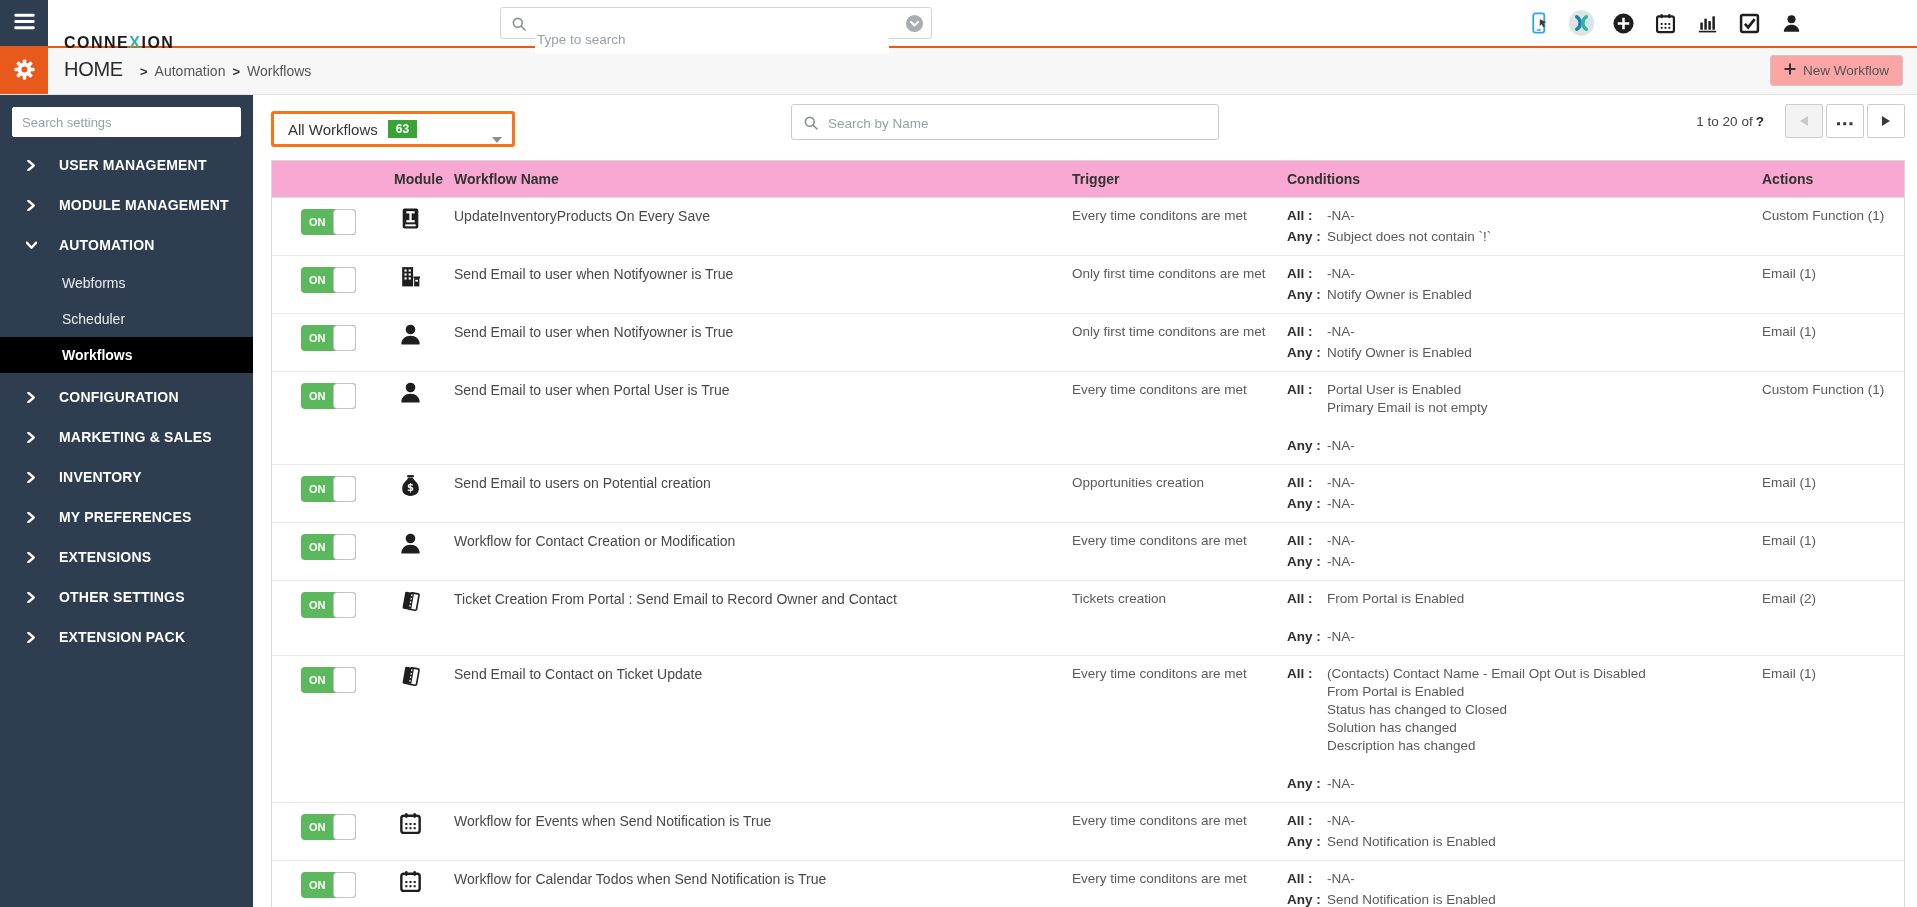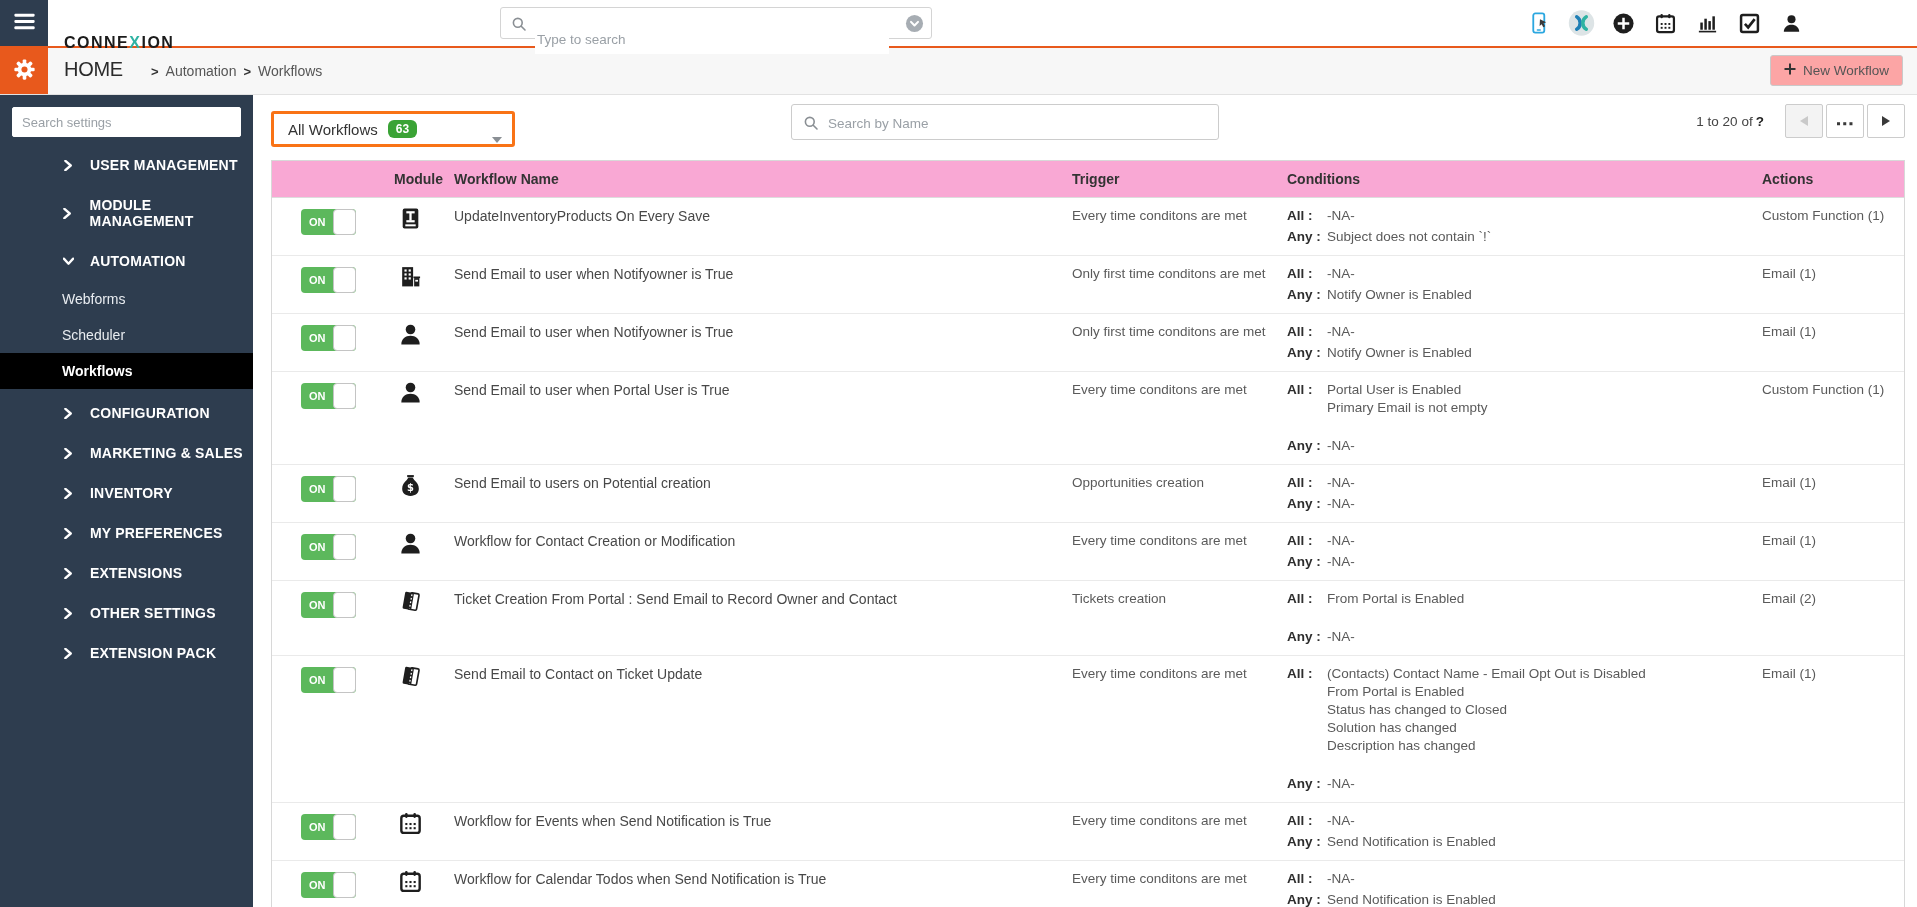--- a/index.html
+++ b/index.html
@@ -15,40 +15,40 @@
   .top-search input::placeholder{color:#9aa0a6;}
   .ts-icon{position:absolute;left:10px;top:8px;}
   .ts-chev{position:absolute;right:7px;top:6px;cursor:pointer;}
   .tb-icons{position:absolute;right:112px;top:0;height:46px;display:flex;align-items:center;gap:15px;}
   .tb-icon{width:27px;height:28px;display:flex;align-items:center;justify-content:center;cursor:pointer;}
 
   
   .crumb-bar{position:absolute;left:0;top:48px;width:100%;height:46px;background:#f7f7f7;border-bottom:1px solid #e2e2e2;z-index:4;}
   .gear-sq{position:absolute;left:0;top:0;width:48px;height:46px;background:#e8591c;display:flex;align-items:center;justify-content:center;cursor:pointer;}
   .home{position:absolute;left:64px;top:10px;font-size:20px;font-weight:400;color:#2b2b2b;letter-spacing:-0.3px;cursor:pointer;}
-  #breadcrumb-items{position:absolute;left:144px;top:15px;font-size:14px;color:#555;text-align:center;}
+  #breadcrumb-items{position:absolute;left:133px;top:15px;font-size:14px;color:#555;text-align:center;}
   .bc-sep{margin:0 7px;color:#333;font-weight:700;font-size:13px;}
   .bc-link{color:#555;cursor:pointer;}
   .new-wf{position:absolute;right:14px;top:7px;height:31px;background:#fca5a5;border:1px solid #c9c9c9;border-radius:3px;font-size:13.5px;color:#555;display:flex;align-items:center;gap:7px;padding:0 13px;cursor:pointer;font-family:inherit;}
 
   
   .sidebar{position:absolute;left:0;top:94px;width:253px;bottom:0;background:#2e3d4f;}
   .side-search{display:block;margin:13px 12px 8px;width:229px;height:30px;box-sizing:border-box;border:1px solid #fff;border-radius:2px;padding:0 9px;font-size:13px;color:#555;font-family:inherit;outline:none;}
   .side-search::placeholder{color:#9aa0a6;}
-  .side-item{display:flex;align-items:center;gap:16px;padding:12px 0 12px 25px;color:#fff;font-size:14px;font-weight:700;letter-spacing:0.2px;cursor:pointer;margin-left:37px;}
+  .side-item{display:flex;align-items:center;gap:22px;padding:12px 0 12px 25px;color:#fff;font-size:14px;font-weight:700;letter-spacing:0.2px;cursor:pointer;}
   .side-children{padding:0 0 4px;}
   .side-sub{padding:10px 0 10px 62px;color:#e9edf1;font-size:14px;cursor:pointer;}
   .side-sub.active{background:#000;color:#fff;font-weight:600;}
   .chev{display:flex;align-items:center;width:12px;justify-content:center;}
 
   
   .content{position:absolute;left:253px;top:94px;right:0;bottom:0;background:#fff;}
   .filter-select{position:absolute;left:18px;top:17px;width:244px;height:36px;border:3px solid #f97316;border-radius:3px;background:#fff;box-sizing:border-box;display:flex;align-items:center;cursor:pointer;}
   .f-label{margin-left:14px;font-size:15px;color:#333;}
-  .badge{margin-left:10px;background:#3aa335;color:#fff;font-size:12px;font-weight:700;border-radius:6px;padding:2px 8px;}
+  .badge{margin-left:10px;background:#3aa335;color:#fff;font-size:12px;font-weight:700;border-radius:0;padding:2px 8px;}
   .f-caret{position:absolute;right:10px;top:15px;}
   .name-search{position:absolute;left:538px;top:10px;width:428px;height:36px;border:1px solid #ccc;border-radius:3px;box-sizing:border-box;background:#fff;}
   .name-search input{position:absolute;left:34px;top:2px;height:30px;width:370px;border:none;outline:none;font-size:13.5px;color:#555;font-family:inherit;}
   .name-search input::placeholder{color:#9aa0a6;}
   .ns-icon{position:absolute;left:11px;top:10px;}
   .pag{position:absolute;right:12px;top:10px;display:flex;align-items:center;}
   .pag-text{font-size:13.5px;color:#444;margin-right:18px;}
   .pag-text b{margin-left:3px;color:#222;}
   .pag-of{margin-left:4px;}
   .pag-btn{width:38px;height:34px;border:1px solid #ccc;background:#fff;display:flex;align-items:center;justify-content:center;margin-left:3px;cursor:pointer;border-radius:2px;box-sizing:border-box;}

